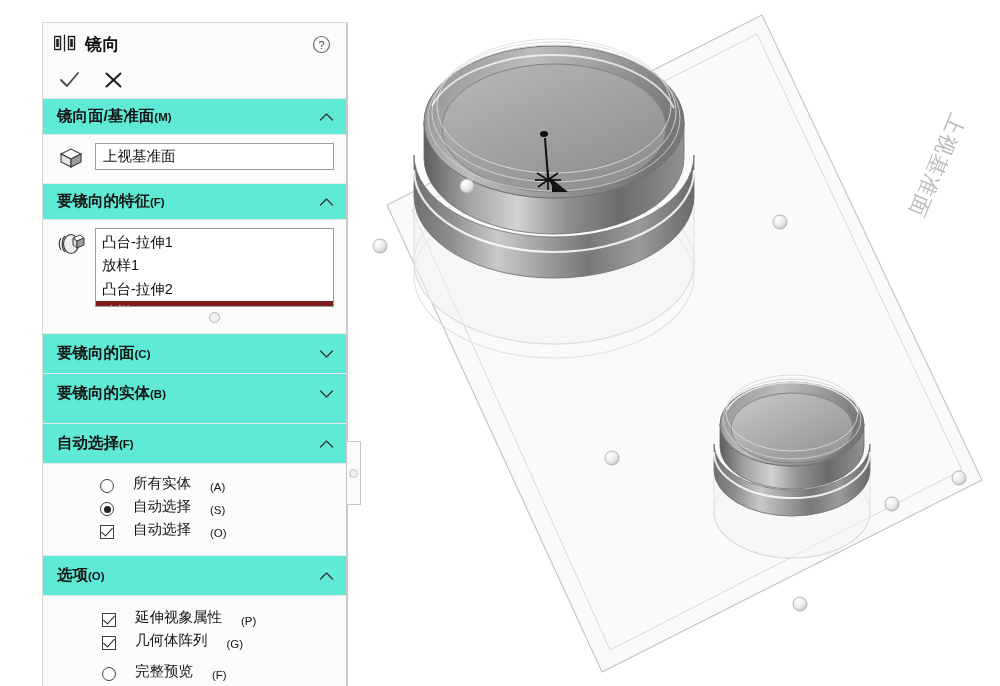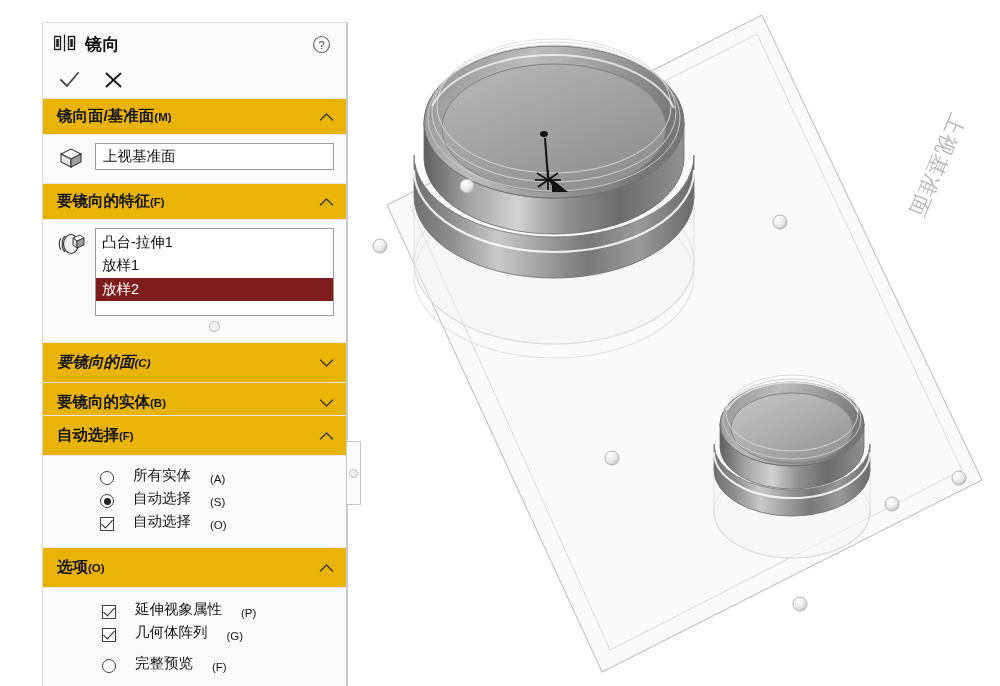--- a/index.html
+++ b/index.html
@@ -41,38 +41,38 @@
 
   .pm-actions{
     height:34px;display:flex;align-items:center;gap:24px;padding-left:16px;
     box-sizing:border-box;border-bottom:1px solid #e3e3e3;
   }
 
   .sect-head{
     display:flex;align-items:center;justify-content:space-between;
     padding:7px 13px 7px 14px;box-sizing:border-box;
     border-bottom:1px solid #e9e9e9;
-    background:#eab308;
+    background:#5eead4;
   }
   .sect-head .lbl{font-size:15.5px;font-weight:bold;color:#141414;white-space:nowrap;}
   .sect-head .lbl .mn{font-size:11.5px;font-weight:bold;}
   .sect-body{padding:8px 13px 10px 13px;box-sizing:border-box;border-bottom:1px solid #e9e9e9;}
   .sect-body.nb{border-bottom:none;}
 
   
   .sel-row{display:flex;align-items:flex-start;gap:9px;}
   .sel-icon{width:30px;height:30px;flex:0 0 30px;display:flex;align-items:center;justify-content:center;}
   .sel-field{
     flex:1;min-height:26px;background:#fff;border:1px solid #9d9d9d;
     padding:3px 7px;box-sizing:border-box;font-size:14.5px;color:#111;
     display:flex;align-items:center;
   }
   .list-box{
     flex:1;background:#fff;border:1px solid #9d9d9d;
-    padding:2px 0 0 0;box-sizing:border-box;height:88px;overflow:hidden;
+    padding:2px 0 0 0;box-sizing:border-box;height:79px;overflow:hidden;
   }
   .list-item{
     padding:1px 6px;font-size:14.5px;line-height:1.48;color:#111;white-space:nowrap;
   }
   .list-item.selected{background:#7f1d1d;color:#ffffff;}
 
   .grip{display:flex;justify-content:center;margin-top:5px;}
   .grip i{
     display:block;width:9px;height:9px;border-radius:50%;
     border:1px solid #b4b4b4;background:#f2f2f2;
@@ -312,39 +312,40 @@
             <ellipse cx="14" cy="14" rx="7.5" ry="9.5" fill="#efefef" stroke="#3c3c3c" stroke-width="1.2"></ellipse>
             <polygon points="16,8 23,5 27,8 20,11" fill="#fdfdfd" stroke="#3c3c3c" stroke-width="1"></polygon>
             <polygon points="16,8 20,11 20,18 16,15" fill="#dcdcdc" stroke="#3c3c3c" stroke-width="1"></polygon>
             <polygon points="27,8 20,11 20,18 27,15" fill="#9c9c9c" stroke="#3c3c3c" stroke-width="1"></polygon>
           </svg>
         </span>
         <div style="flex:1;">
           <div class="list-box">
             <div class="list-item">凸台-拉伸1</div>
             <div class="list-item">放样1</div>
+            <div class="list-item">凸台-拉伸2</div>
             <div class="list-item selected">放样2</div>
           </div>
           <div class="grip">
               <i></i>
             </div>
         </div>
       </div>
     </div>
 
-    <div class="sect-head" style="padding-top:9px;padding-bottom:9px;font-style:italic;">
+    <div class="sect-head" style="padding-top:9px;padding-bottom:9px;">
       <span class="lbl"><span>要镜向的面</span><span class="mn">(C)</span></span>
       <span>
         <svg width="15" height="10" viewBox="0 0 15 10">
           <polyline points="1.5,2 7.5,8 13.5,2" fill="none" stroke="#3b3b3b" stroke-width="1.4" stroke-linecap="round" stroke-linejoin="round"></polyline>
         </svg>
       </span>
     </div>
 
-    <div class="sect-head" style="padding-top:9px;padding-bottom:2px;text-align:right;">
+    <div class="sect-head" style="padding-top:9px;padding-bottom:19px;text-align:right;">
       <span class="lbl"><span>要镜向的实体</span><span class="mn">(B)</span></span>
       <span>
         <svg width="15" height="10" viewBox="0 0 15 10">
           <polyline points="1.5,2 7.5,8 13.5,2" fill="none" stroke="#3b3b3b" stroke-width="1.4" stroke-linecap="round" stroke-linejoin="round"></polyline>
         </svg>
       </span>
     </div>
 
     <div class="sect-head" style="padding-top:9px;padding-bottom:9px;">
       <span class="lbl"><span>自动选择</span><span class="mn">(F)</span></span>

